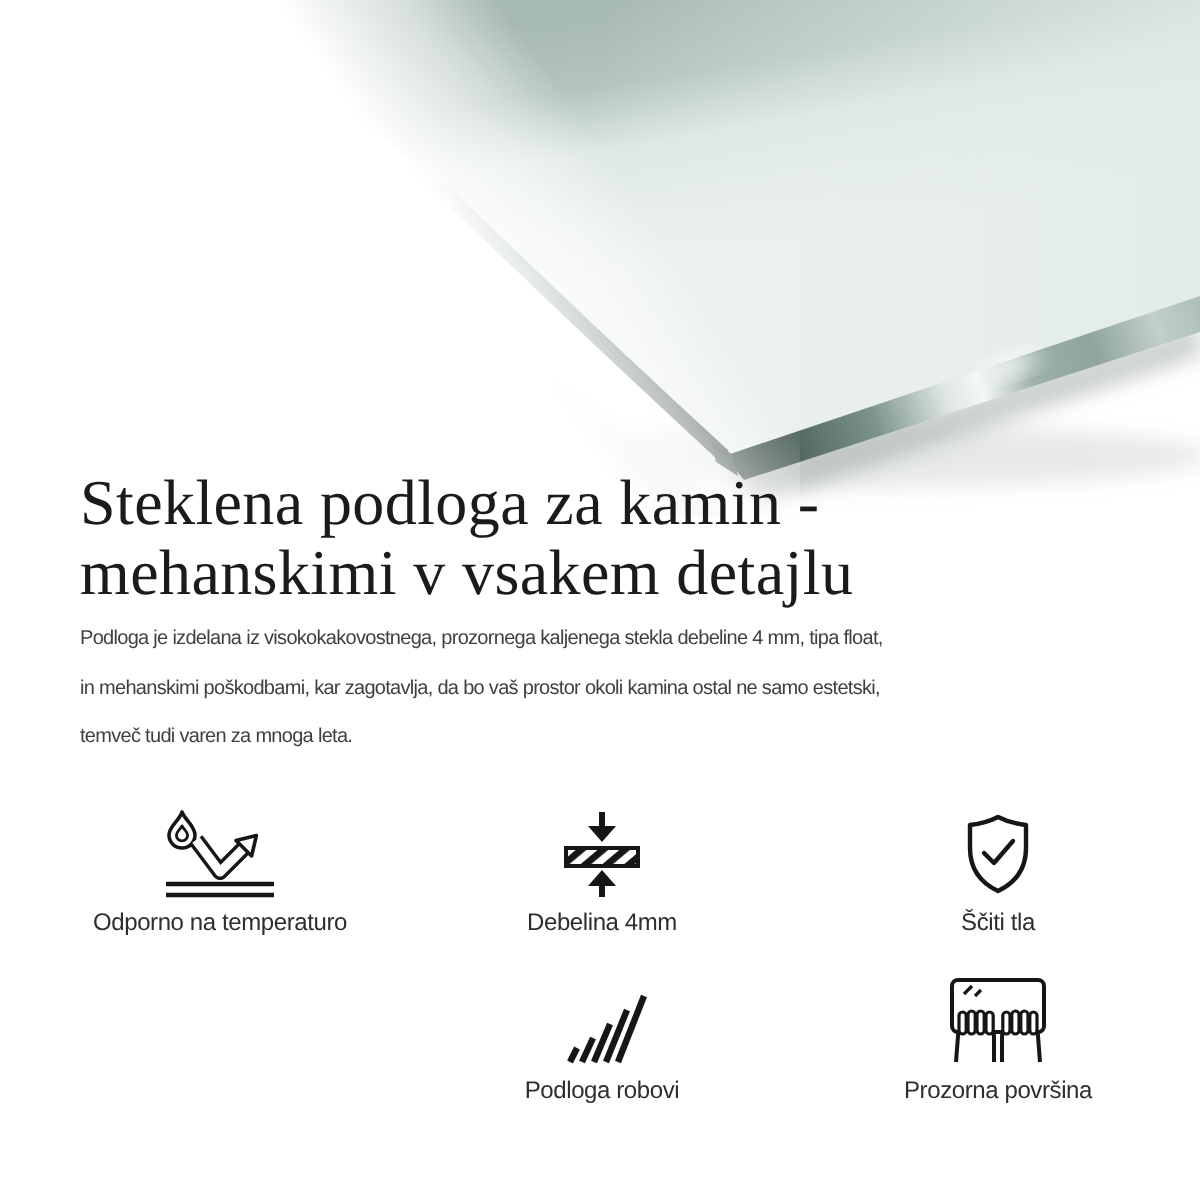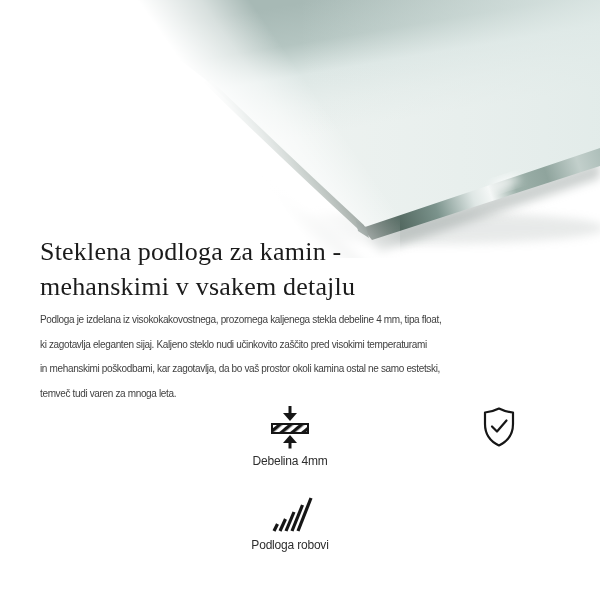--- a/index.html
+++ b/index.html
@@ -4,31 +4,31 @@
 <style>
   html,body{margin:0;padding:0;background:#ffffff;}
   .screen{
     position:relative;width:600px;height:600px;background:#ffffff;overflow:hidden;
     font-family:"Liberation Sans","DejaVu Sans",sans-serif;
   }
   .hero{position:absolute;left:0;top:0;width:600px;height:258px;z-index:0;}
   .page-title{
     position:absolute;left:40px;top:234px;margin:0;z-index:2;
     font-family:"Liberation Serif","DejaVu Serif",serif;
-    font-weight:400;font-size:26px;line-height:35px;color:#1b1b1b;letter-spacing:.2px;
+    font-weight:400;font-size:32px;line-height:35px;color:#1b1b1b;letter-spacing:.2px;
   }
   .page-title .tline{display:block;}
   .description{position:absolute;left:40px;top:308px;width:545px;z-index:2;
     font-size:10px;line-height:24.5px;color:#3f3f3f;letter-spacing:-0.35px;}
   .description .dline{display:block;white-space:nowrap;}
   .feature{position:absolute;width:200px;text-align:center;z-index:2;}
   .ficon{height:46px;display:flex;align-items:flex-end;justify-content:center;}
   .flabel{margin-top:5px;font-size:12px;letter-spacing:-0.2px;color:#2e2e2e;line-height:15px;}
   .f-r1{top:403px;} .f-r2{top:487px;}
-  .f-c1{left:10px;} .f-c2{left:190px;} .f-c3{left:399px;}
+  .f-c1{left:10px;} .f-c2{left:201px;} .f-c3{left:399px;}
   svg{display:block;}
 </style>
 </head>
 <body>
 
 <div class="screen">
 
   <div class="hero">
     <svg width="600" height="258" viewBox="0 0 600 258">
       <defs>
@@ -94,25 +94,38 @@
     </svg>
   </div>
 
   <h1 class="page-title">
     <span class="tline">Steklena podloga za kamin -</span>
     <span class="tline">mehanskimi v vsakem detajlu</span>
   </h1>
 
   <div class="description">
     <span class="dline">Podloga je izdelana iz visokokakovostnega, prozornega kaljenega stekla debeline 4 mm, tipa float,</span>
-    <span class="dline">ki zagotavlja eleganten sijaj. Kaljeno steklo nudi učinkovito zaščito pred visokimi temperaturami</span>
     <span class="dline">in mehanskimi poškodbami, kar zagotavlja, da bo vaš prostor okoli kamina ostal ne samo estetski,</span>
     <span class="dline">temveč tudi varen za mnoga leta.</span>
   </div>
 
+  <div class="feature f-r1 f-c1">
+    <div class="ficon">
+      <svg width="60" height="44" viewBox="0 0 60 44" fill="none" stroke="#161616">
+        <path d="M11,1 C10,5 4.5,8 4.5,12.5 a6.5,6.5 0 0 0 13,0 C17.5,8 12.5,5 11,1 Z" stroke-width="1.8" stroke-linejoin="round"></path>
+        <path d="M11,8 c-0.9,1.8 -2.8,2.7 -2.8,4.6 a2.8,2.8 0 0 0 5.6,0 c0,-1.9 -1.9,-2.8 -2.8,-4.6 z" stroke-width="1.4" stroke-linejoin="round"></path>
+        <polyline points="18,15 30,31 44,17" stroke-width="8" stroke-linejoin="round" stroke-linecap="butt"></polyline>
+        <polyline points="18,15 30,31 44,17" stroke="#ffffff" stroke-width="4.6" stroke-linejoin="round" stroke-linecap="butt"></polyline>
+        <polygon points="48.2,12.8 45.8,23 38,15.2" fill="#ffffff" stroke-width="1.8" stroke-linejoin="round"></polygon>
+        <line x1="3" y1="37" x2="57" y2="37" stroke-width="2.2"></line>
+        <line x1="3" y1="42.5" x2="57" y2="42.5" stroke-width="2.2"></line>
+      </svg>
+    </div>
+    <div class="flabel">Odporno na temperaturo</div>
+  </div>
 
   <div class="feature f-r1 f-c2">
     <div class="ficon">
       <svg width="44" height="44" viewBox="0 0 44 44">
         <defs>
           <pattern id="hatch" width="7" height="7" patternUnits="userSpaceOnUse" patternTransform="rotate(50)">
             <rect x="0" y="0" width="3.4" height="7" fill="#161616"></rect>
           </pattern>
         </defs>
         <line x1="22" y1="1" x2="22" y2="9" stroke="#161616" stroke-width="3"></line>
@@ -125,30 +138,53 @@
     <div class="flabel">Debelina 4mm</div>
   </div>
 
   <div class="feature f-r1 f-c3">
     <div class="ficon">
       <svg width="44" height="44" viewBox="0 0 44 44" fill="none" stroke="#161616">
         <path d="M22,3.5 C26.5,5.8 31.5,7 36,7.5 V19 C36,30 30.5,36.5 22,40.5 C13.5,36.5 8,30 8,19 V7.5 C12.5,7 17.5,5.8 22,3.5 Z" stroke-width="2.2" stroke-linejoin="round"></path>
         <polyline points="15,21.5 20,26.5 29.5,15.5" stroke-width="2.2" stroke-linecap="round" stroke-linejoin="round"></polyline>
       </svg>
     </div>
+    <div class="flabel">Ščiti tla</div>
   </div>
 
 
   <div class="feature f-r2 f-c2">
     <div class="ficon">
       <svg width="48" height="42" viewBox="0 0 48 42" stroke="#161616" stroke-width="3.2" stroke-linecap="butt">
         <line x1="8" y1="40" x2="11.5" y2="33"></line>
         <line x1="14" y1="40" x2="19.5" y2="28"></line>
         <line x1="20" y1="40" x2="28" y2="21"></line>
         <line x1="26" y1="40" x2="36.5" y2="14"></line>
         <line x1="32" y1="40" x2="45" y2="7"></line>
       </svg>
     </div>
     <div class="flabel">Podloga robovi</div>
   </div>
 
+  <div class="feature f-r2 f-c3">
+    <div class="ficon">
+      <svg width="56" height="46" viewBox="0 0 52 46" fill="none" stroke="#161616">
+        <rect x="3" y="3" width="46" height="26" rx="3" stroke-width="2"></rect>
+        <line x1="9" y1="10" x2="13" y2="6" stroke-width="1.6"></line>
+        <line x1="14.5" y1="11" x2="17.5" y2="8" stroke-width="1.6"></line>
+
+        <path d="M5,44 L6,31 Q6,28 9,28 H21 Q24,28.5 24,31.5 V44" fill="#ffffff" stroke-width="2" stroke-linejoin="round"></path>
+        <rect x="6.5" y="19" width="3.6" height="11" rx="1.8" fill="#ffffff" stroke-width="1.6"></rect>
+        <rect x="11" y="18.5" width="3.6" height="11.5" rx="1.8" fill="#ffffff" stroke-width="1.6"></rect>
+        <rect x="15.5" y="18.5" width="3.6" height="11.5" rx="1.8" fill="#ffffff" stroke-width="1.6"></rect>
+        <rect x="20" y="19" width="3.6" height="11" rx="1.8" fill="#ffffff" stroke-width="1.6"></rect>
+
+        <path d="M28,44 V31.5 Q28,28.5 31,28 H43 Q46,28 46,31 L47,44" fill="#ffffff" stroke-width="2" stroke-linejoin="round"></path>
+        <rect x="28.4" y="19" width="3.6" height="11" rx="1.8" fill="#ffffff" stroke-width="1.6"></rect>
+        <rect x="32.9" y="18.5" width="3.6" height="11.5" rx="1.8" fill="#ffffff" stroke-width="1.6"></rect>
+        <rect x="37.4" y="18.5" width="3.6" height="11.5" rx="1.8" fill="#ffffff" stroke-width="1.6"></rect>
+        <rect x="41.9" y="19" width="3.6" height="11" rx="1.8" fill="#ffffff" stroke-width="1.6"></rect>
+      </svg>
+    </div>
+    <div class="flabel">Prozorna površina</div>
+  </div>
 
 </div>
 
 </body></html>

